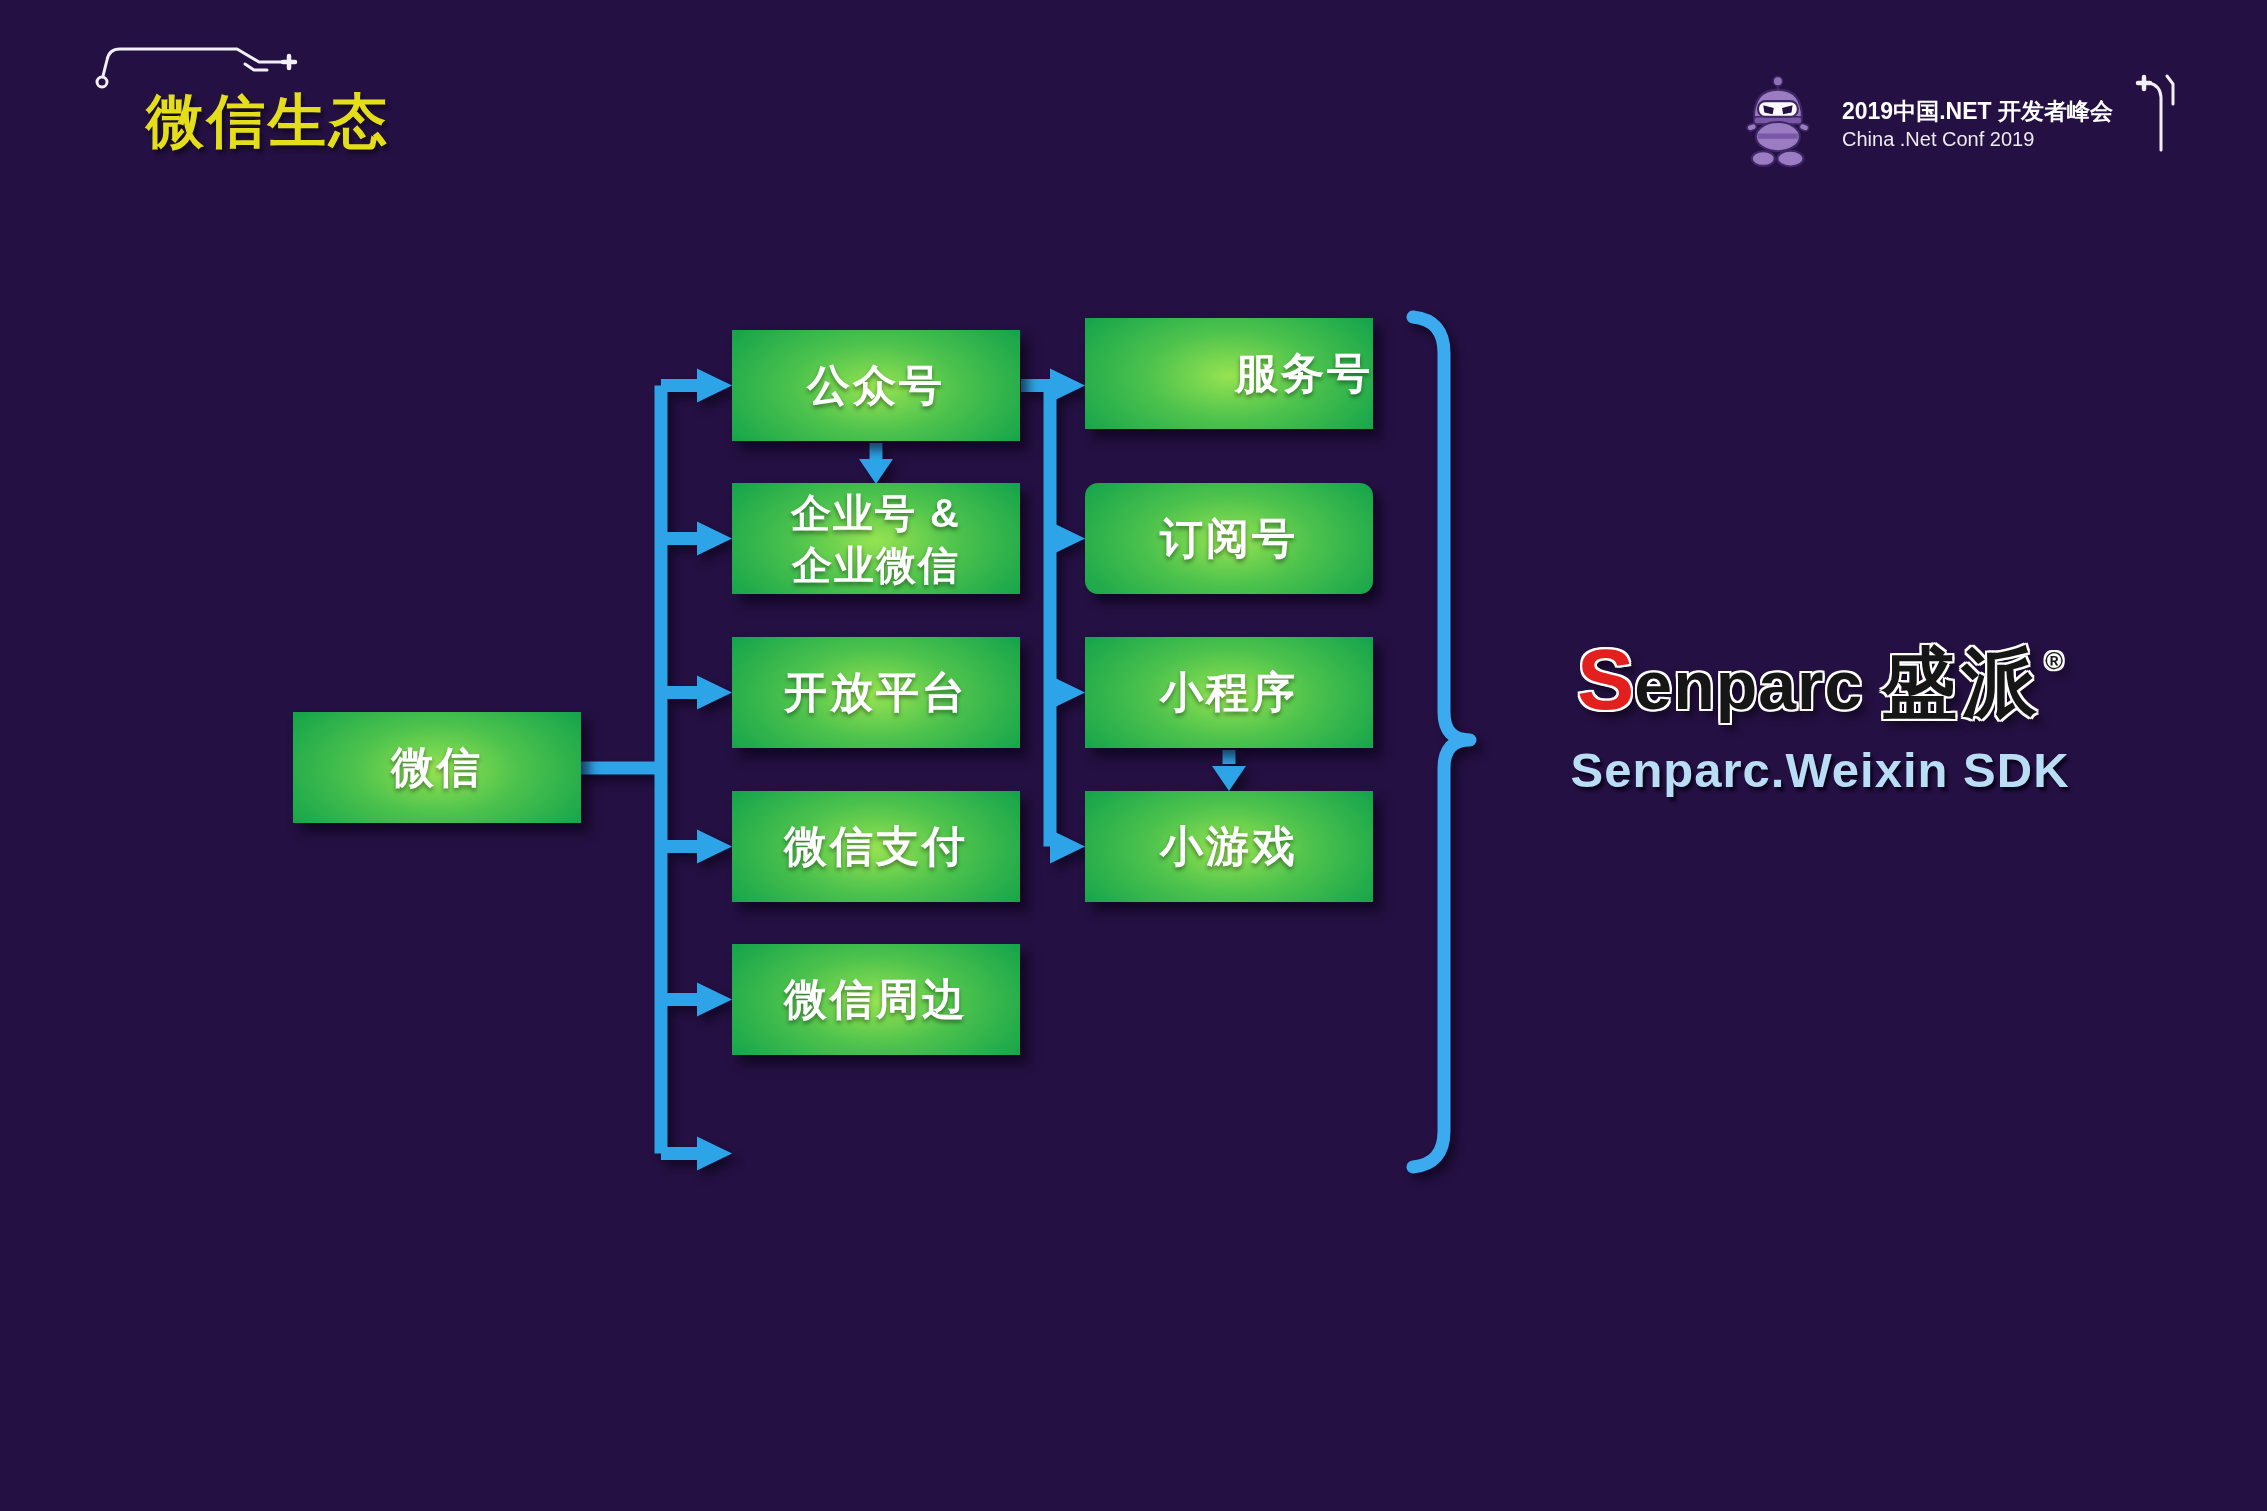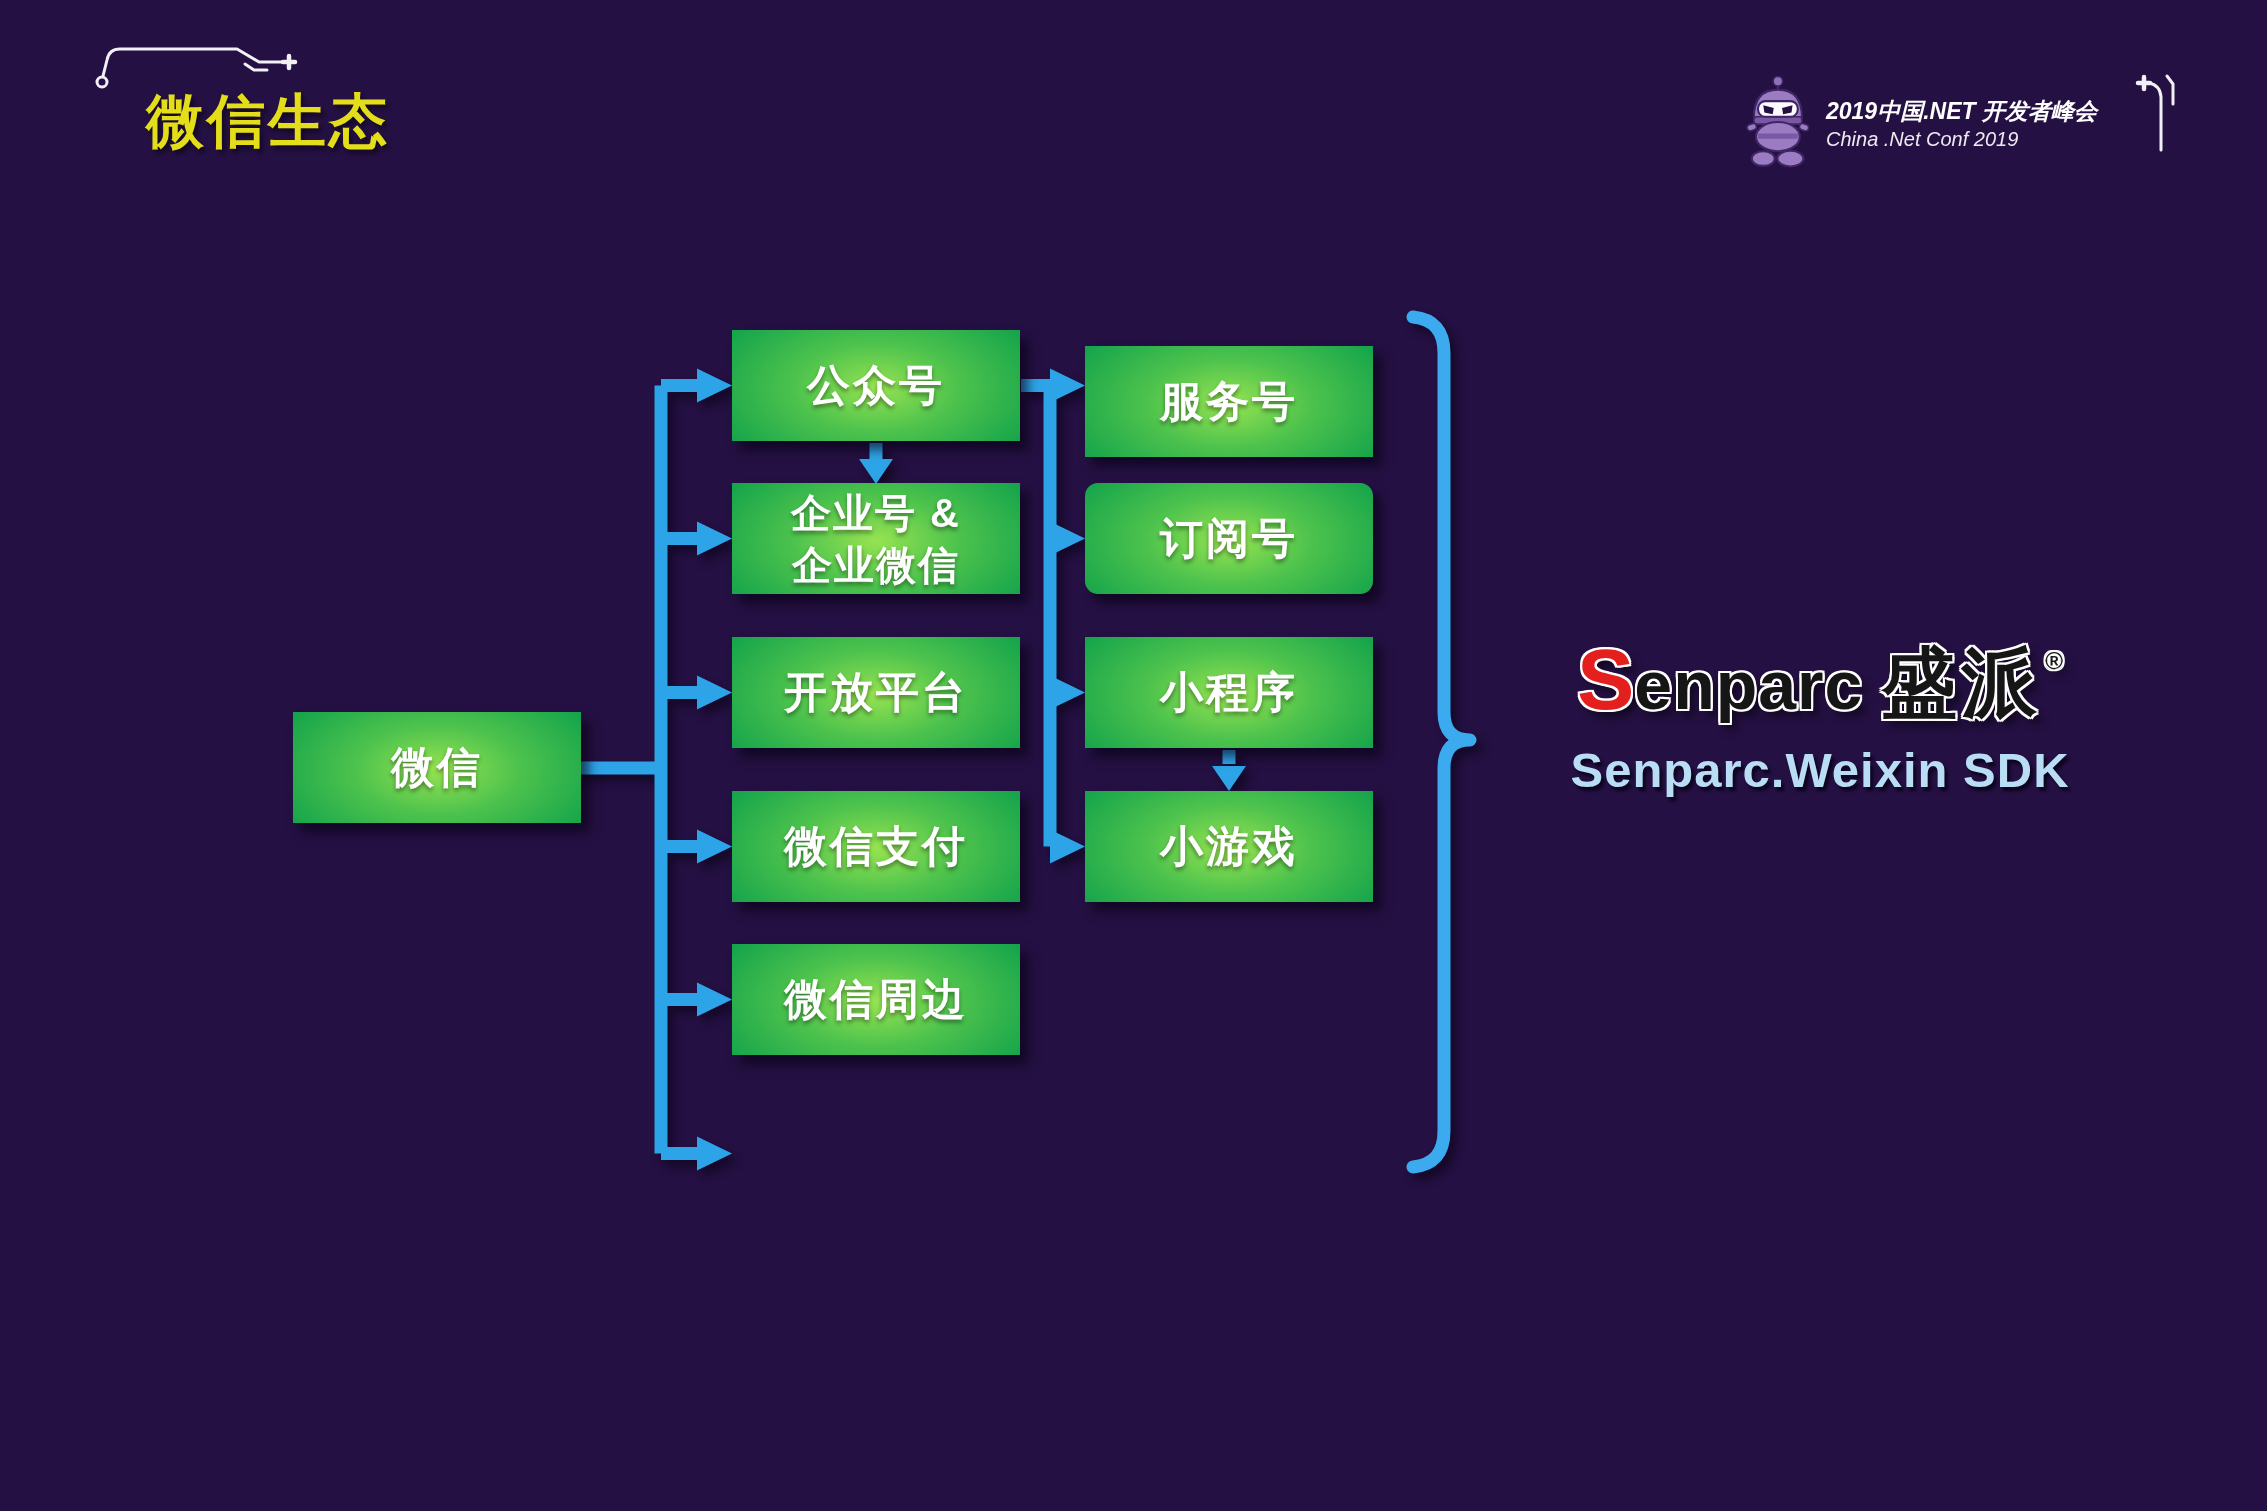--- a/index.html
+++ b/index.html
@@ -11,21 +11,21 @@
 
   
   .slide-title{
     position:absolute;left:146px;top:92px;
     font-size:58px;font-weight:bold;color:#E4DE1A;
     letter-spacing:3px;line-height:1;
     text-shadow:3px 4px 4px rgba(0,0,0,.45);
   }
   .conference{position:absolute;left:1746px;top:76px;display:flex;align-items:flex-start;}
   .conference svg{display:block;}
-  .conference-text{margin-left:12px;margin-top:22px;font-style:italic;}
+  .conference-text{margin-left:28px;margin-top:22px;}
   .conference-title-cn{font-size:23px;font-weight:bold;color:#FFFFFF;line-height:1.15;white-space:nowrap;}
   .conference-title-en{font-size:20px;color:#EDEAF2;line-height:1.2;margin-top:3px;white-space:nowrap;}
 
   
   svg.connectors{position:absolute;left:0;top:0;}
   .blue-line{stroke:#2EA4E8;stroke-width:13;fill:none;stroke-linejoin:round;}
   .blue-fill{fill:#2EA4E8;stroke:none;}
   .blue-dashed{stroke:#2EA4E8;stroke-width:13;fill:none;stroke-dasharray:14 9;}
   .brace{stroke:#3BAAEE;stroke-width:13;fill:none;stroke-linecap:round;stroke-linejoin:round;}
   .shadowed{filter:drop-shadow(6px 7px 4px rgba(7,1,20,.55));}
@@ -152,21 +152,21 @@
   <div class="node" style="left:732px;top:637px;">
     <span>开放平台</span>
   </div>
   <div class="node" style="left:732px;top:791px;justify-content:center;">
     <span>微信支付</span>
   </div>
   <div class="node" style="left:732px;top:944px;">
     <span>微信周边</span>
   </div>
 
-  <div class="node" style="left:1085px;top:346px;">
+  <div class="node" style="left:1085px;top:318px;align-items:flex-end;">
     <span>服务号</span>
   </div>
   <div class="node" style="left:1085px;top:483px;border-radius:13px;">
     <span>订阅号</span>
   </div>
   <div class="node" style="left:1085px;top:637px;">
     <span>小程序</span>
   </div>
   <div class="node" style="left:1085px;top:791px;">
     <span>小游戏</span>

